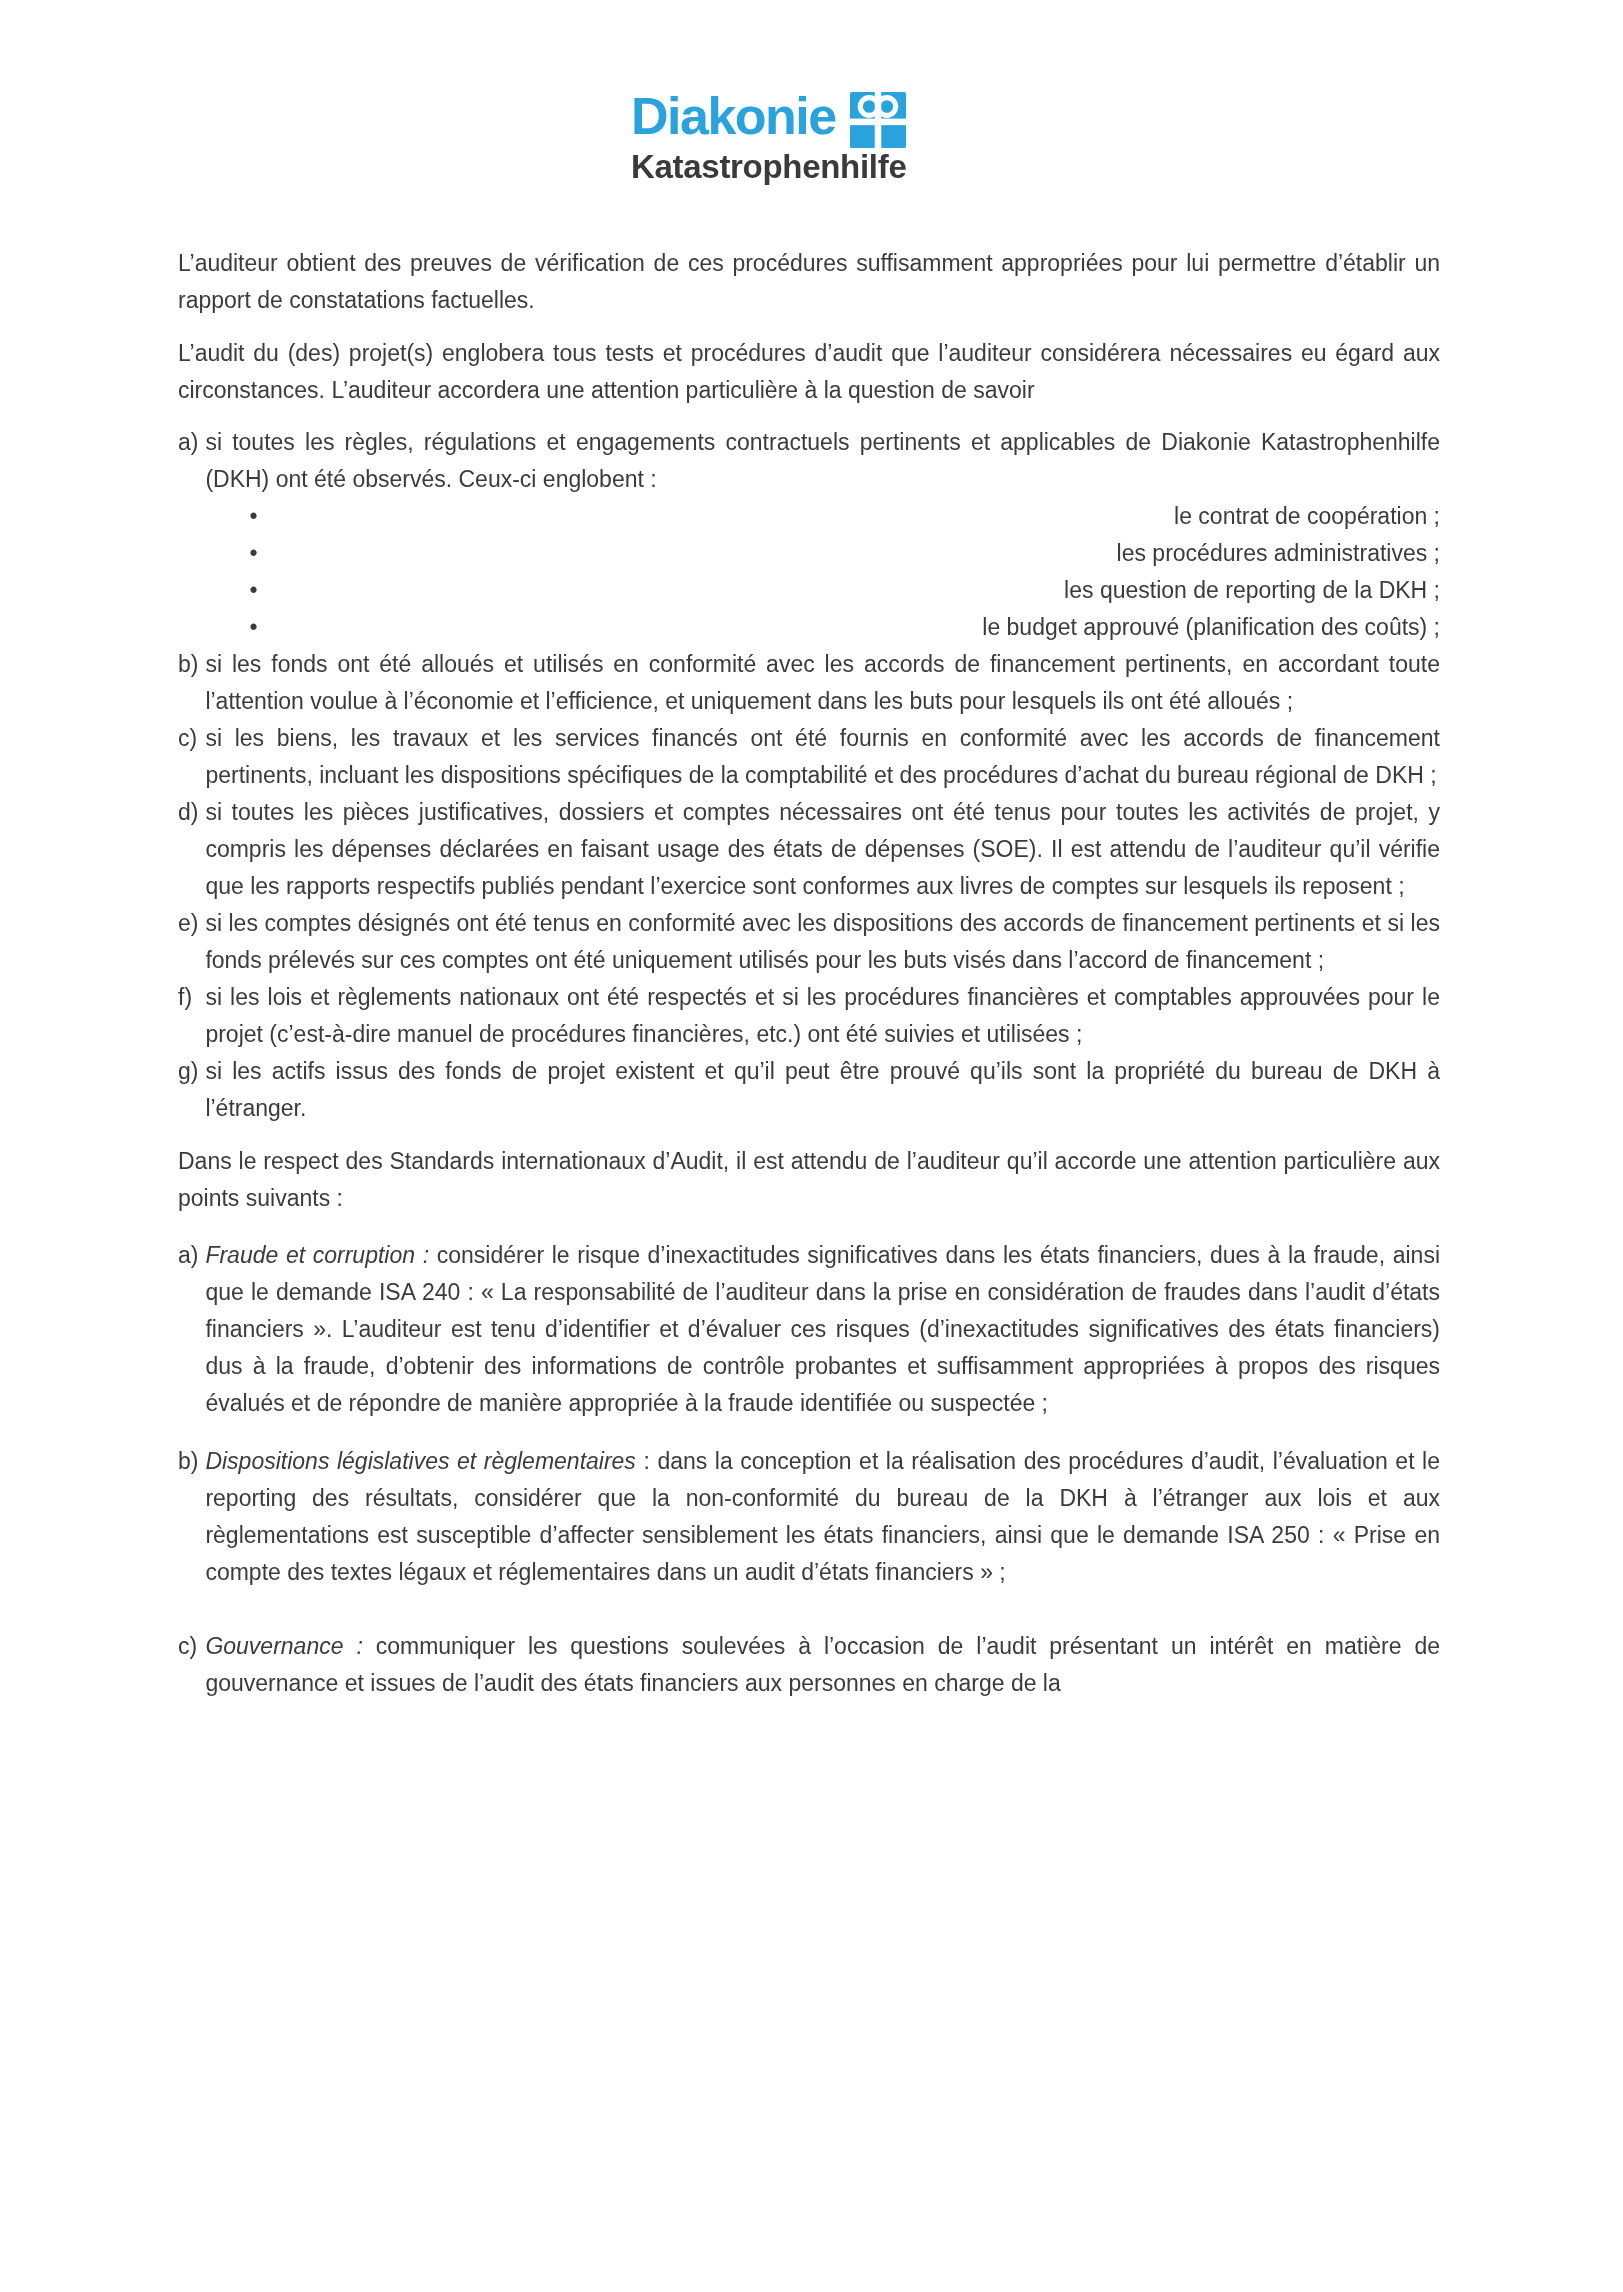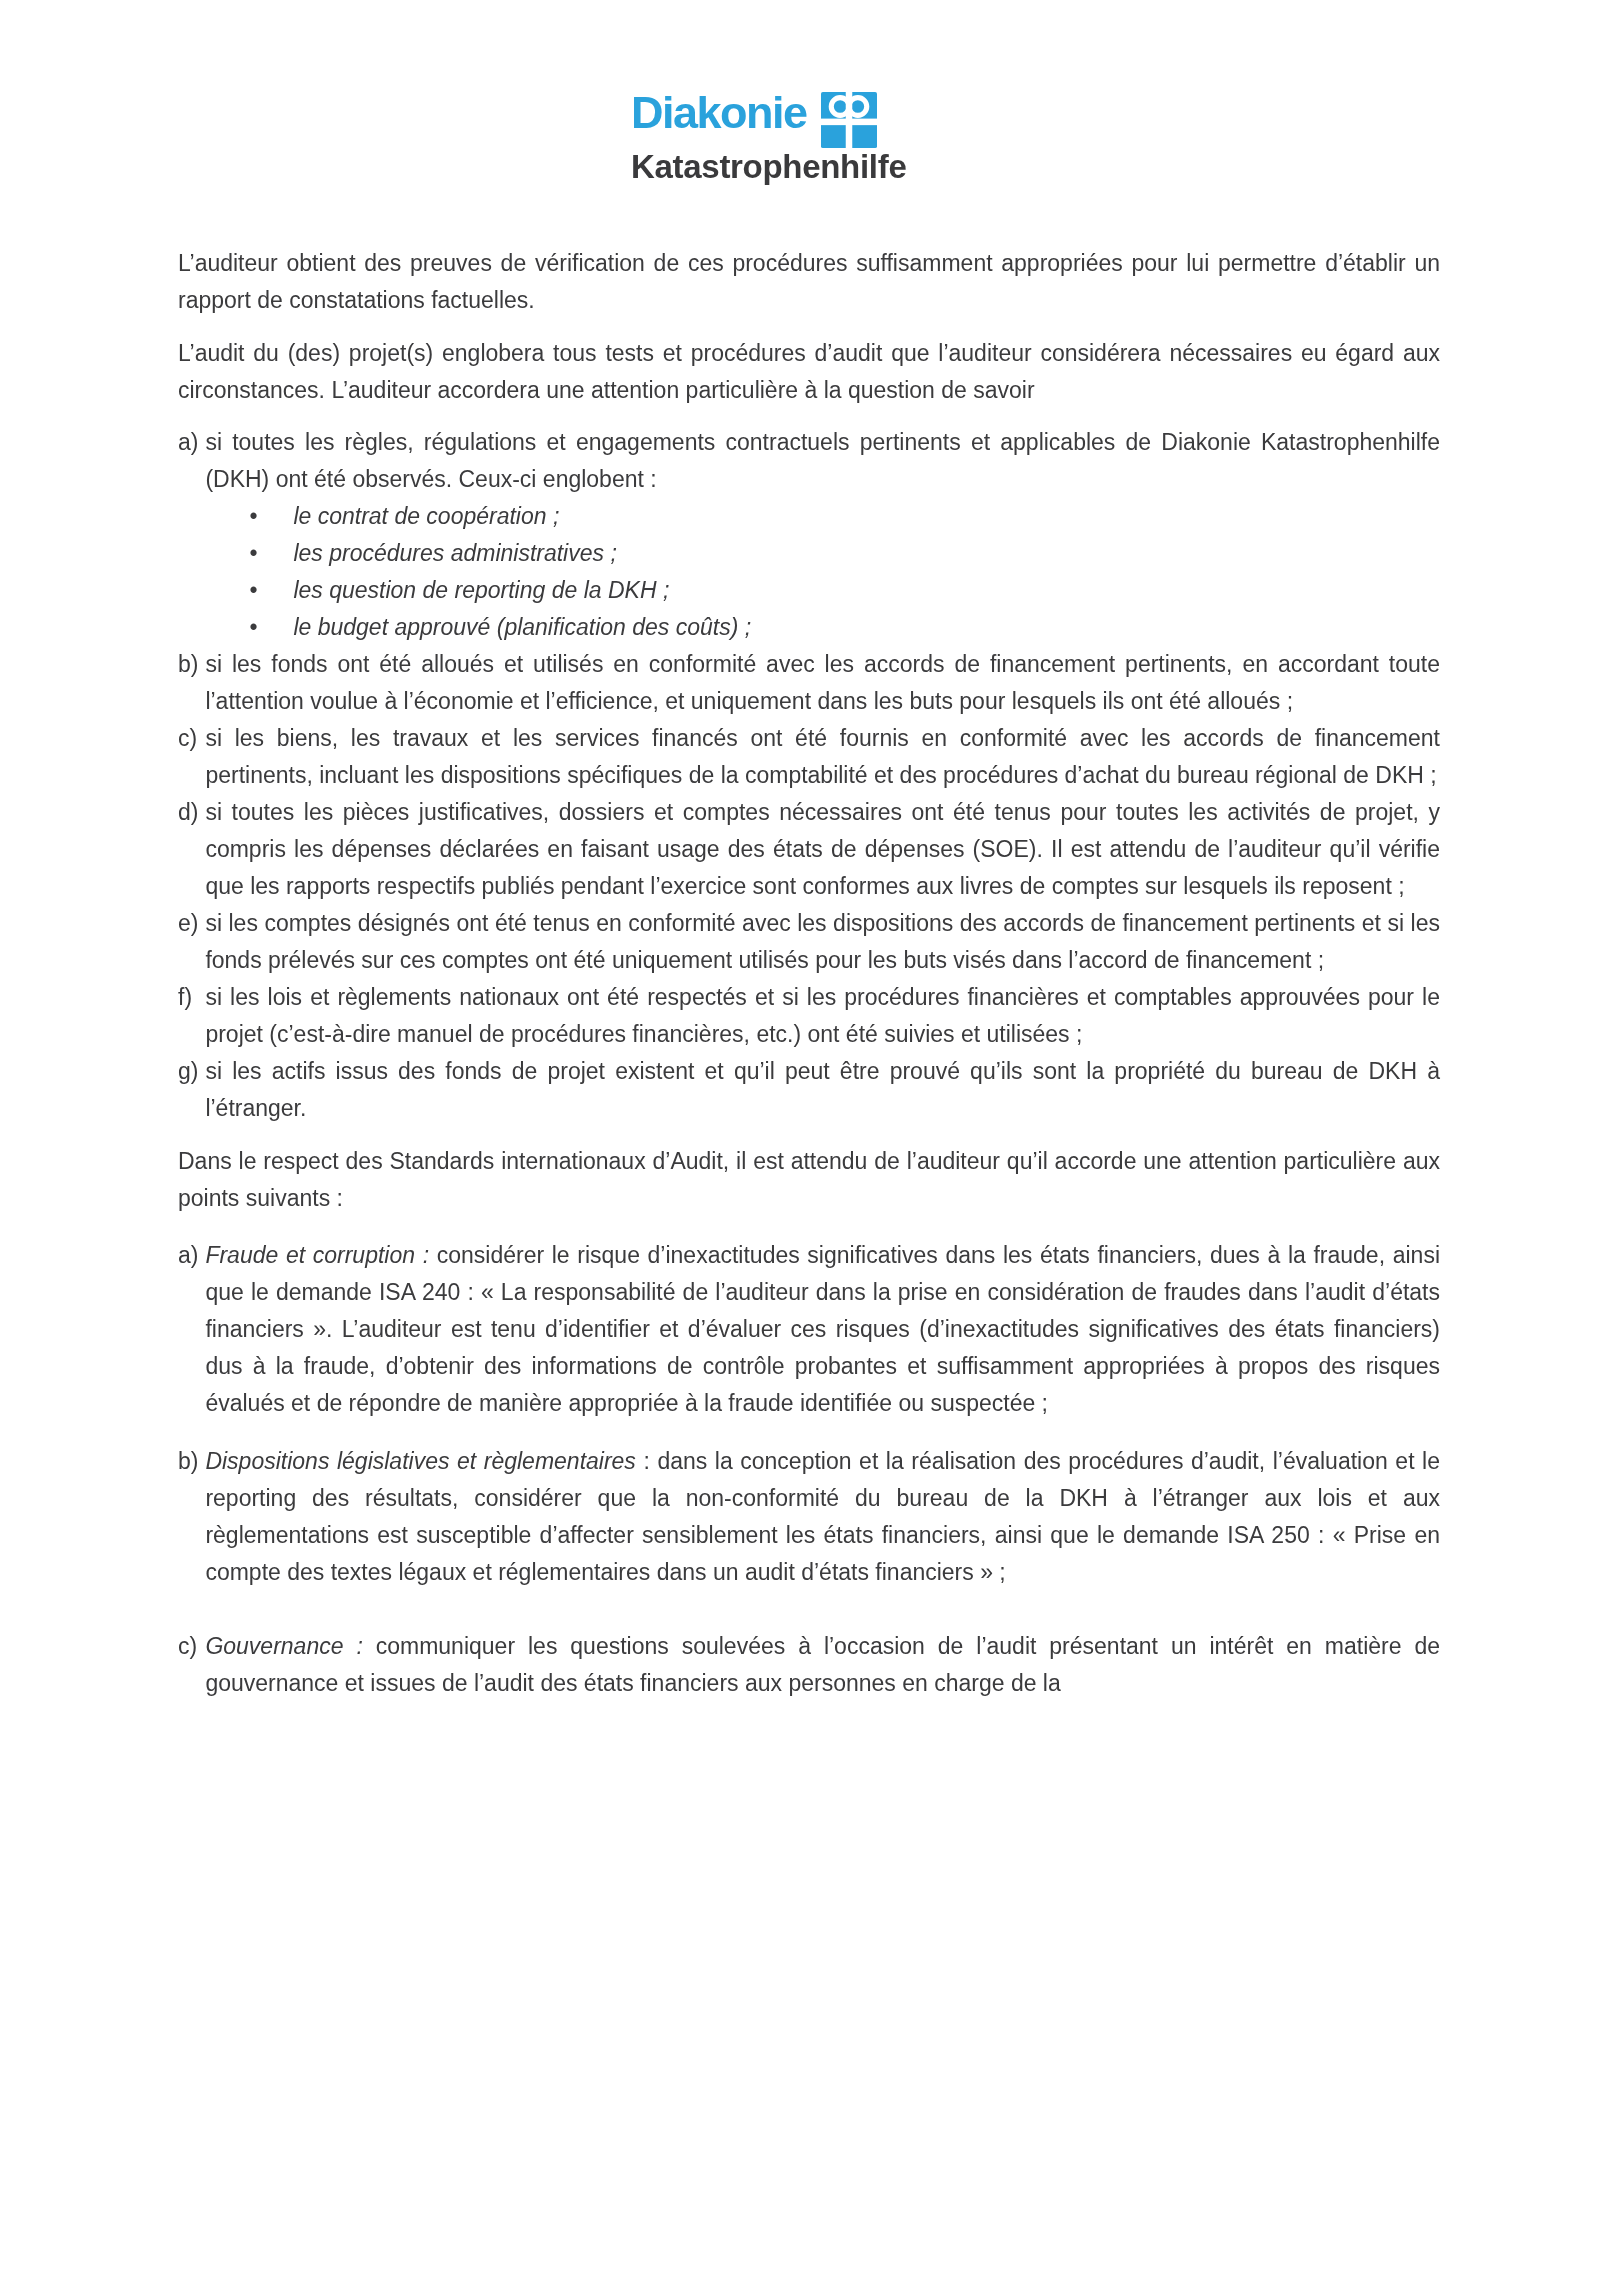--- a/index.html
+++ b/index.html
@@ -19,21 +19,21 @@
     position: absolute;
     top: 90px;
     left: 631px;
   }
   .logo-row {
     display: flex;
     align-items: flex-start;
     gap: 14.7px;
   }
   .brand {
-    font-size: 45px;
+    font-size: 52px;
     font-weight: 700;
     letter-spacing: -1.5px;
     line-height: 1.0;
     color: #2aa2dc;
   }
   .crest {
     width: 56px;
     height: 56px;
     margin-top: 2px;
   }
@@ -62,21 +62,21 @@
   .li {
     display: flex;
     align-items: flex-start;
   }
   .li-label { flex: 0 0 27.4px; }
   .li-body  { flex: 1; min-width: 0; }
   .li-text  { text-align: justify; }
 
   .bullet-row { display: flex; padding-left: 44px; }
   .bullet-marker { flex: 0 0 44px; }
-  .bullet-text { flex: 1; text-align: left; font-style: italic; }
+  .bullet-text { flex: 1; text-align: right; }
 
   .list1 { margin-bottom: 15.7px; }
 
   .list2 .li { margin-bottom: 21.6px; }
   .li-extra-gap { margin-top: 37px; }
 
   .lead { font-weight: 400; font-style: italic; }
 </style>
 </head>
 <body>

